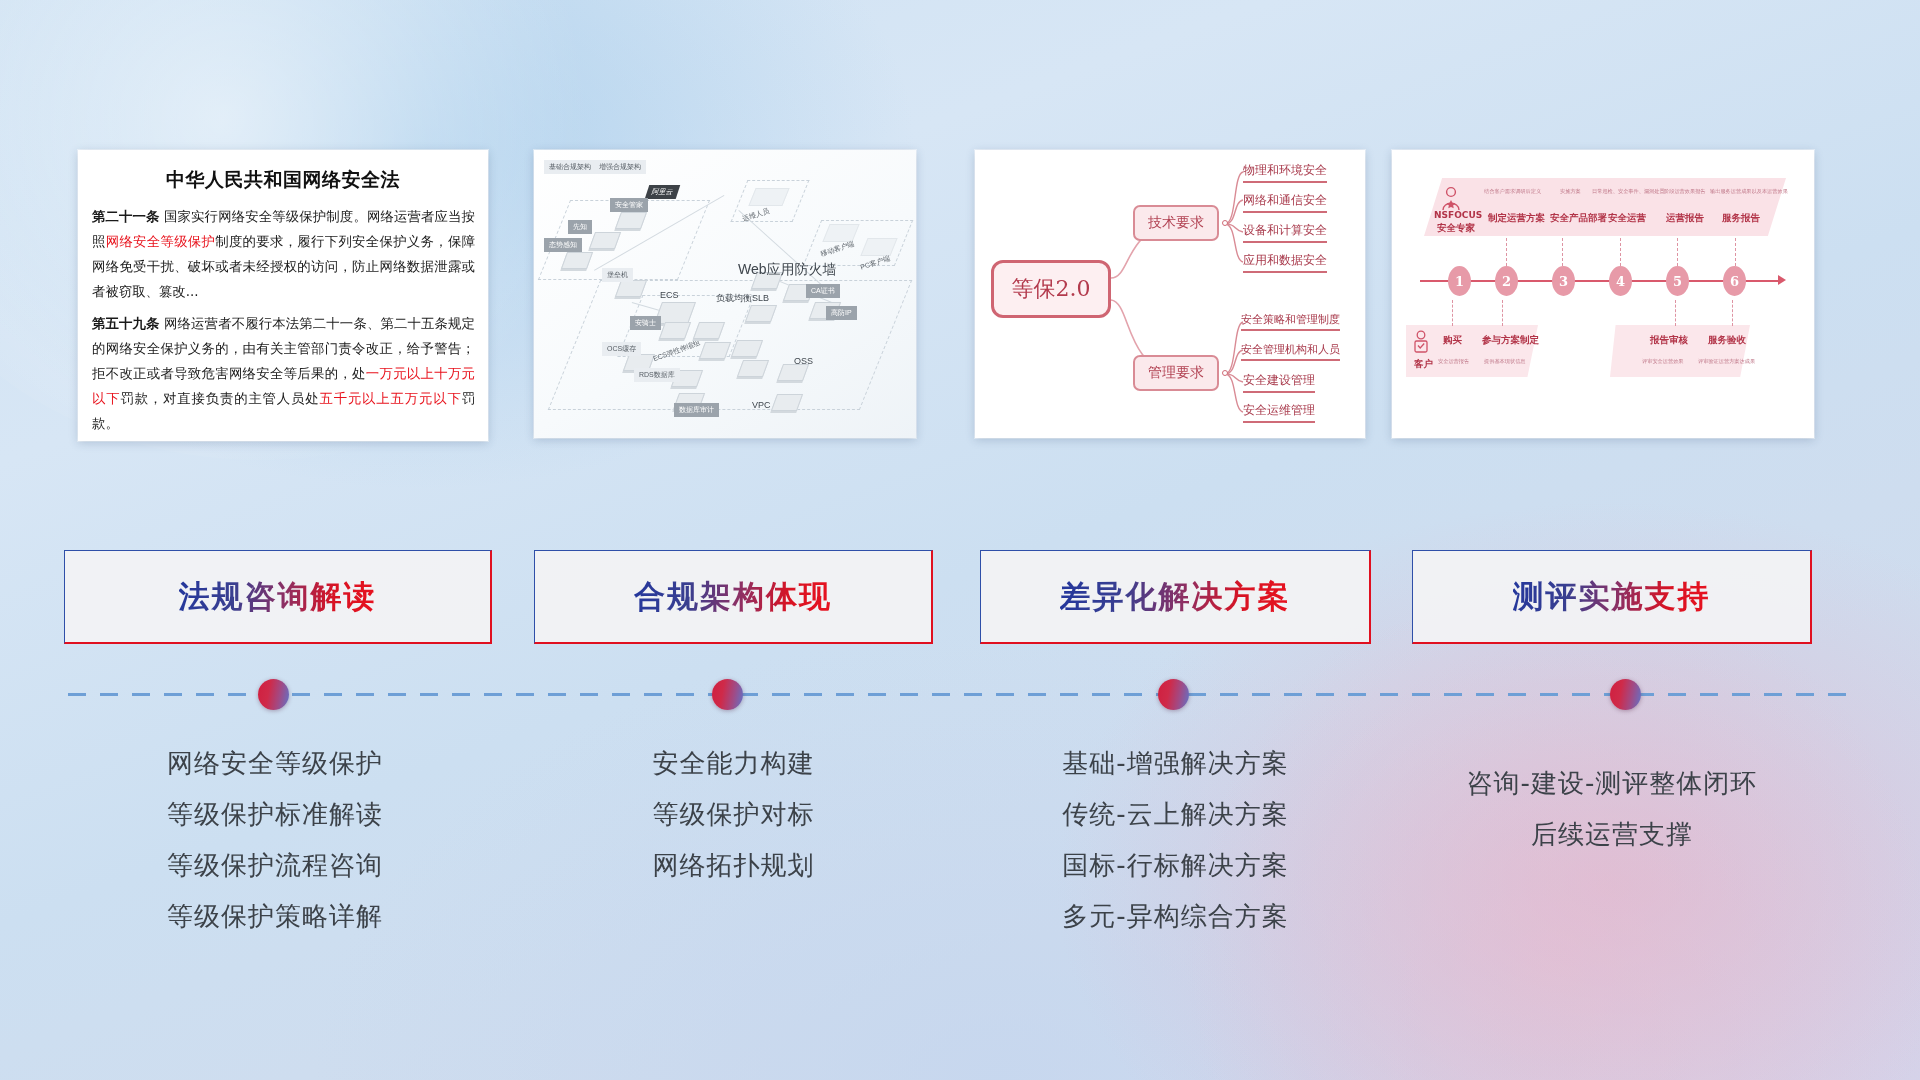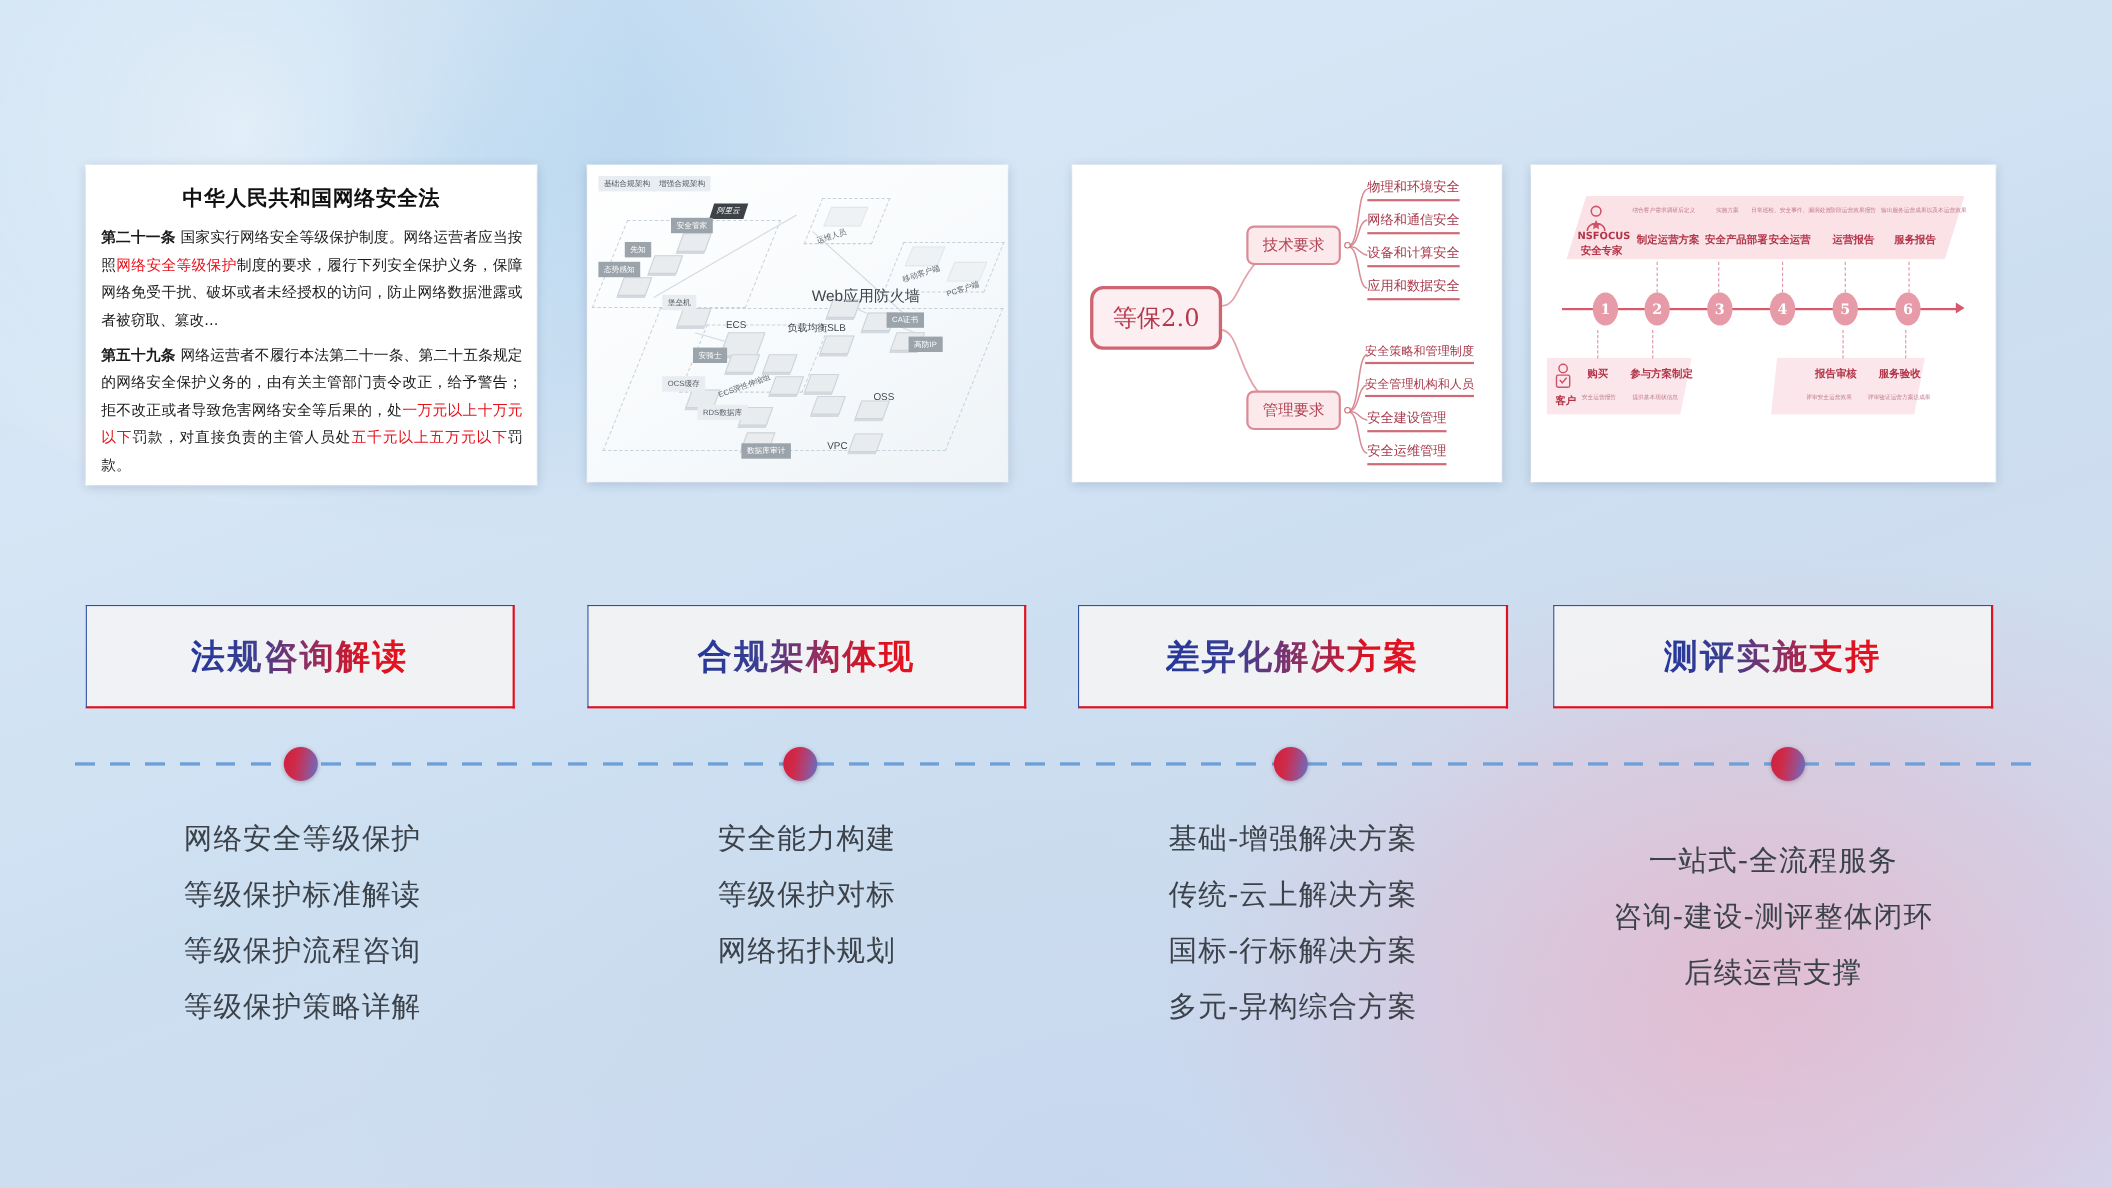--- a/index.html
+++ b/index.html
@@ -91,21 +91,21 @@
   
   .titles{position:absolute;top:550px;left:0;width:1920px;height:94px;}
   .tbox{position:absolute;top:0;height:94px;background:rgba(243,243,244,.93);
     border-top:1.5px solid #2f4fa8;border-left:1.5px solid #2f4fa8;
     border-right:2px solid #e01020;border-bottom:2px solid #e01020;
     display:flex;align-items:center;justify-content:center;}
   .tbox span{font-size:31px;font-weight:bold;letter-spacing:2px;
     font-family:"DejaVu Sans",sans-serif;
     background:linear-gradient(95deg,#24379c 0%,#3a3f90 28%,#8f2f62 54%,#d81323 78%,#e8121f 100%);
     -webkit-background-clip:text;background-clip:text;color:transparent;}
-  #t1{left:78px;width:390px;}
+  #t1{left:64px;width:428px;}
   #t2{left:534px;width:399px;}
   #t3{left:980px;width:391px;}
   #t4{left:1412px;width:400px;}
 
   
   .rail{position:absolute;top:693px;left:68px;width:1784px;height:3px;
     background:repeating-linear-gradient(to right,#6e9fd6 0 18px,rgba(0,0,0,0) 18px 32px);}
   .node-dot{position:absolute;top:679px;width:31px;height:31px;border-radius:50%;
     background:linear-gradient(100deg,#d01f3f 0%,#cf2a49 35%,#a04b86 68%,#5f74c9 100%);
     box-shadow:0 1px 4px rgba(80,30,60,.35);}
@@ -355,17 +355,16 @@
     <div class="item">等级保护对标</div>
     <div class="item">网络拓扑规划</div>
   </div>
   <div class="col" id="c3">
     <div class="item">基础-增强解决方案</div>
     <div class="item">传统-云上解决方案</div>
     <div class="item">国标-行标解决方案</div>
     <div class="item">多元-异构综合方案</div>
   </div>
   <div class="col" id="c4">
-    <div class="item">一站式-全流程服务</div>
     <div class="item">咨询-建设-测评整体闭环</div>
     <div class="item">后续运营支撑</div>
   </div>
 </div>
 
 </body></html>

